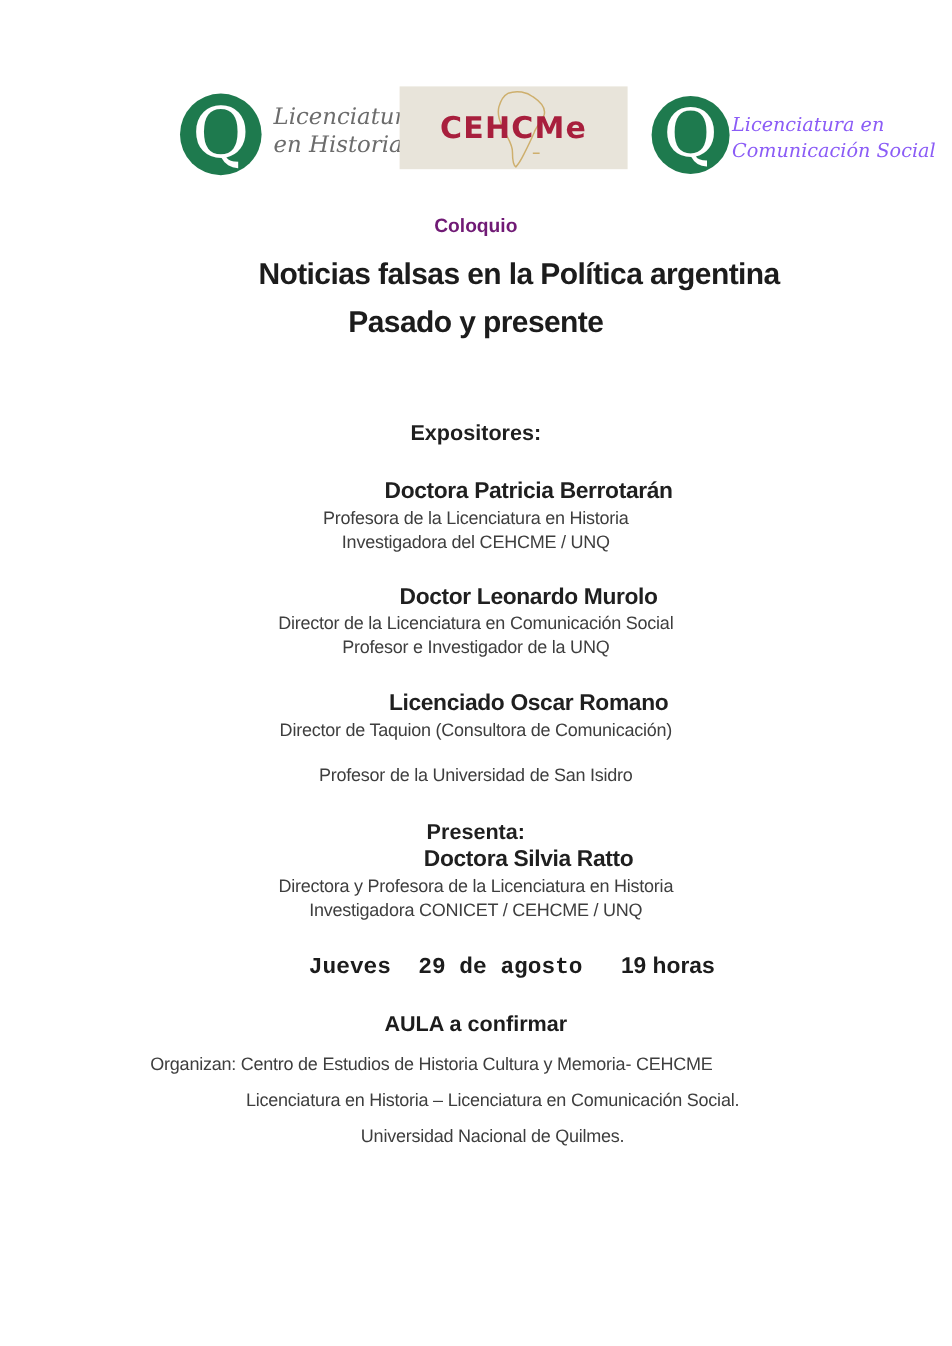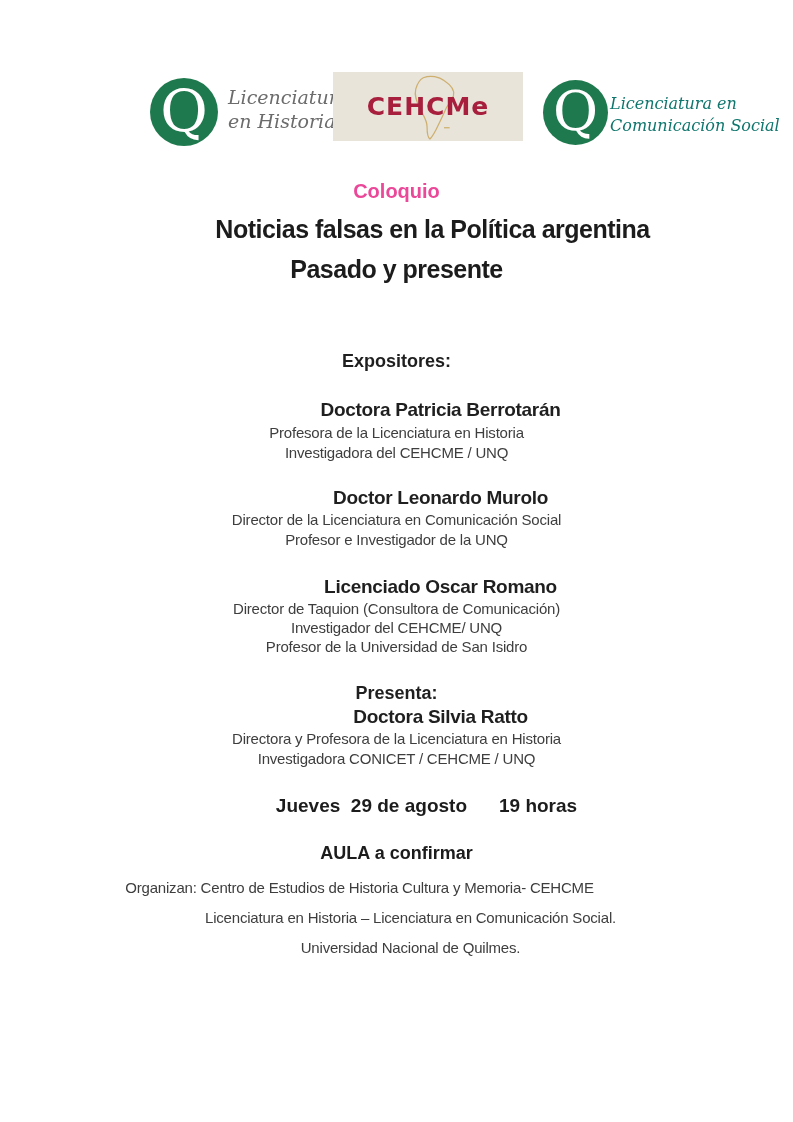--- a/index.html
+++ b/index.html
@@ -1,53 +1,53 @@
 <!DOCTYPE html>
 <html><head>
 <meta charset="utf-8">
 <style>
   html,body{margin:0;padding:0;background:#ffffff;}
   .page{
     position:relative;width:793px;height:1122px;margin:0 auto;background:#ffffff;
     font-family:"Liberation Sans", sans-serif;overflow:hidden;
   }
   .line{position:absolute;left:0;width:100%;text-align:center;white-space:nowrap;}
-  .kicker{top:180px;font-size:20px;font-weight:bold;color:#ec4899;}
+  .kicker{top:180px;font-size:16px;font-weight:bold;color:#701a75;}
   .title1{top:215px;font-size:25px;font-weight:bold;color:#1c1c1c;letter-spacing:-0.5px;padding-left:36px;}
   .title2{top:255px;font-size:25px;font-weight:bold;color:#1c1c1c;letter-spacing:-0.5px;}
   .heading{font-size:18px;font-weight:bold;color:#1f1f1f;}
   .hd-expositores{top:351px;}
   .hd-presenta{top:683px;}
   .speaker-name{font-size:19px;font-weight:bold;color:#1f1f1f;letter-spacing:-0.3px;padding-left:44px;}
   .detail{font-size:15px;color:#3e3e3e;letter-spacing:-0.2px;}
   .s1n{top:399px;} .s1a{top:424px;} .s1b{top:444px;}
   .s2n{top:487px;} .s2a{top:511px;} .s2b{top:531px;}
   .s3n{top:576px;} .s3a{top:600px;} .s3b{top:619px;} .s3c{top:638px;}
   .pn{top:706px;} .pa{top:730px;} .pb{top:750px;}
   .date-line{top:795px;font-size:19px;font-weight:bold;color:#1c1c1c;transform:translateX(30px);}
   .date-line .gap{display:inline-block;width:32px;}
-  .pre{white-space:pre;}
+  .pre{white-space:pre;font-family:Liberation Mono, monospace;}
   .aula{top:843px;font-size:18px;font-weight:bold;color:#1c1c1c;}
   .f1{top:879px;transform:translateX(-37px);}
   .f2{top:909px;transform:translateX(14px);}
   .f3{top:939px;transform:translateX(14px);}
 
   
   .q-circle{
     position:absolute;border-radius:50%;background:#1e7a4e;color:#ffffff;
     font-family:"DejaVu Serif", serif;text-align:center;
   }
   .q-circle.hist{left:150px;top:78px;width:68px;height:68px;font-size:58px;line-height:66px;}
   .q-circle.com{left:543px;top:80px;width:65px;height:65px;font-size:55px;line-height:63px;}
   .logo-caption{
     position:absolute;font-family:"DejaVu Serif", serif;font-style:italic;color:#6c6c6c;
     white-space:nowrap;
   }
   .cap-hist{left:228px;top:85px;font-size:19px;line-height:24px;}
-  .cap-com{left:610px;top:93px;font-size:16px;line-height:22px;color:#0f766e;font-style:italic;}
+  .cap-com{left:610px;top:93px;font-size:16px;line-height:22px;color:#8b5cf6;font-style:italic;}
   .cehcme-box{
     position:absolute;left:333px;top:72px;width:190px;height:69px;background:#e8e4da;
     display:flex;align-items:center;justify-content:center;
   }
   .cehcme-box svg{position:absolute;left:50%;top:2px;transform:translateX(-50%);}
   .cehcme-text{
     position:relative;z-index:1;font-family:"DejaVu Sans", sans-serif;font-weight:bold;
     font-size:25px;color:#a81f3d;letter-spacing:1px;
   }
 </style>
@@ -89,21 +89,20 @@
   <div class="line speaker-name s1n">Doctora Patricia Berrotarán</div>
   <div class="line detail s1b">Investigadora del CEHCME / UNQ</div>
   <div class="line detail s1a">Profesora de la Licenciatura en Historia</div>
 
   <div class="line speaker-name s2n">Doctor Leonardo Murolo</div>
   <div class="line detail s2a">Director de la Licenciatura en Comunicación Social</div>
   <div class="line detail s2b">Profesor e Investigador de la UNQ</div>
 
   <div class="line speaker-name s3n">Licenciado Oscar Romano</div>
   <div class="line detail s3a">Director de Taquion (Consultora de Comunicación)</div>
-  <div class="line detail s3b">Investigador del CEHCME/ UNQ</div>
   <div class="line detail s3c">Profesor de la Universidad de San Isidro</div>
 
   <div class="line heading hd-presenta">Presenta:</div>
   <div class="line speaker-name pn">Doctora Silvia Ratto</div>
   <div class="line detail pa">Directora y Profesora de la Licenciatura en Historia</div>
   <div class="line detail pb">Investigadora CONICET / CEHCME / UNQ</div>
 
   <div class="line date-line">
     <span class="pre">Jueves  29 de agosto</span><span class="gap"></span><span>19 horas</span>
   </div>

